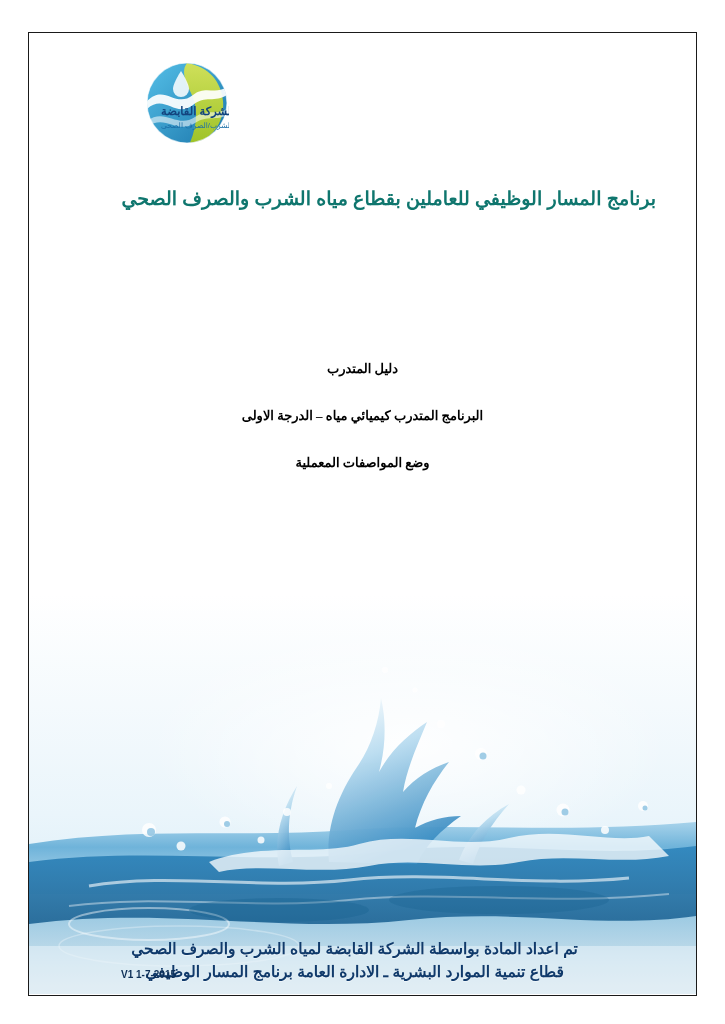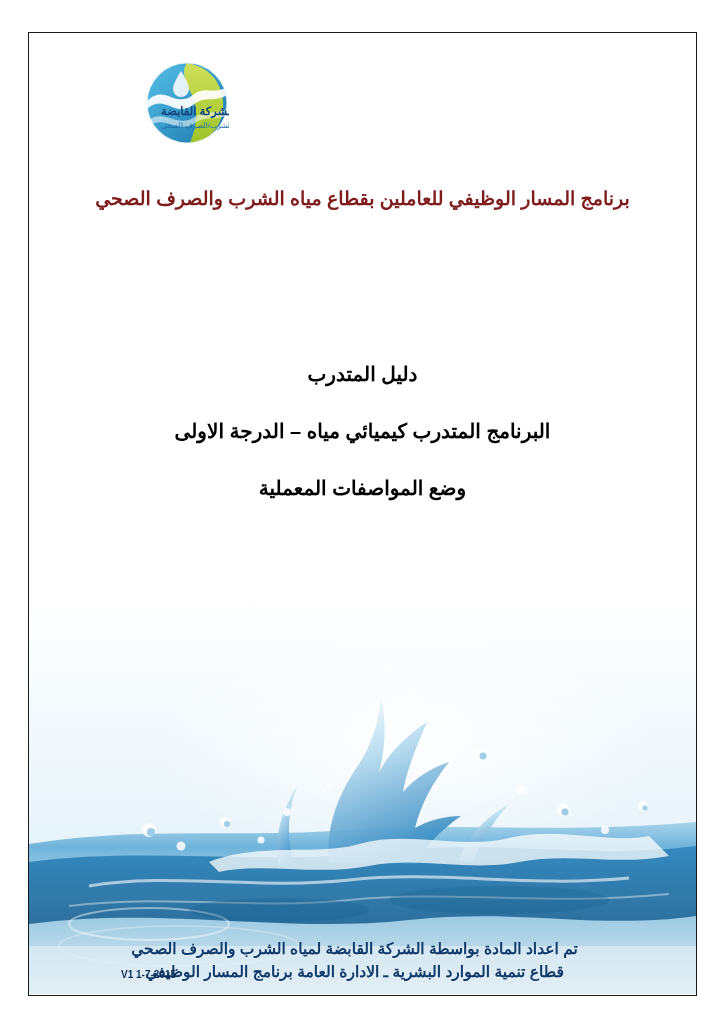--- a/index.html
+++ b/index.html
@@ -52,42 +52,42 @@
     height: 104px;
   }
   .logo svg { display: block; }
 
   
   .main-title {
     position: absolute;
     top: 152px;
     right: 40px;
     left: 40px;
-    text-align: center;
     font-size: 19px;
     font-weight: bold;
-    color: #7f1d1d;
+    color: #0f766e;
     line-height: 1.5;
     direction: rtl;
   }
 
   .sub-block {
     position: absolute;
     top: 327px;
     right: 40px;
     left: 40px;
     text-align: center;
     direction: rtl;
     color: #000000;
   }
   .sub-line {
-    font-size: 20px;
+    font-size: 13px;
     font-weight: bold;
     line-height: 1.45;
     margin-bottom: 28px;
+    font-family: Liberation Serif, serif;
   }
   .sub-line:last-child { margin-bottom: 0; }
 
   
   .water {
     position: absolute;
     left: 0;
     right: 0;
     bottom: 0;
     height: 400px;

